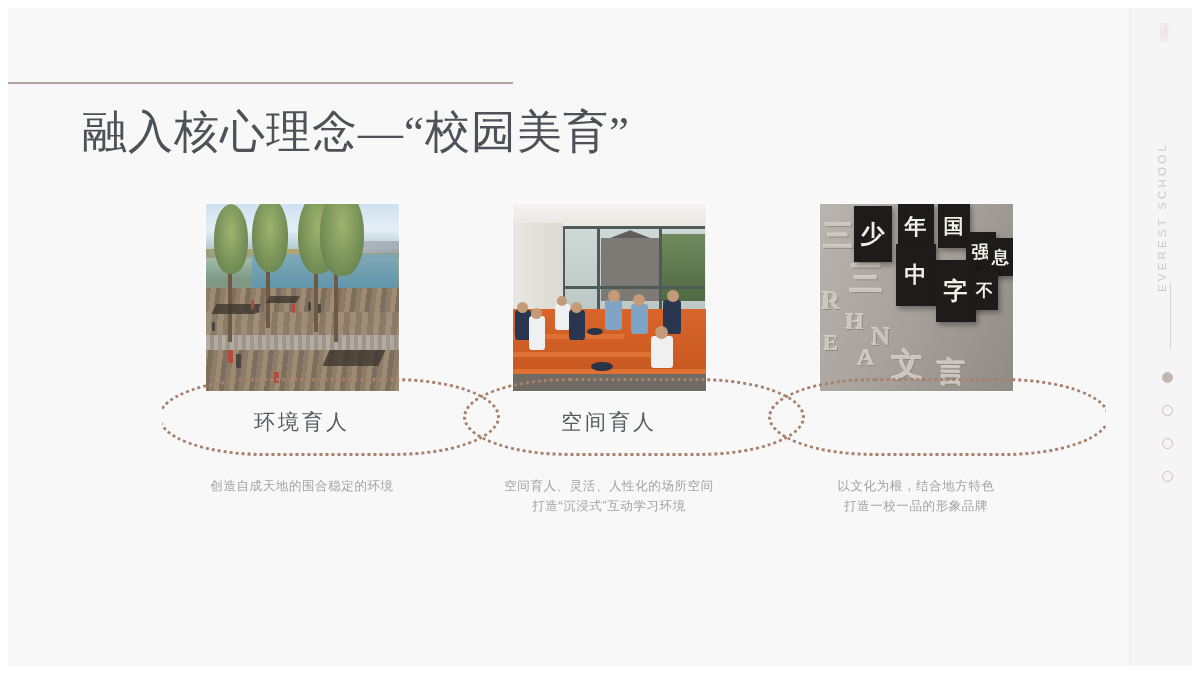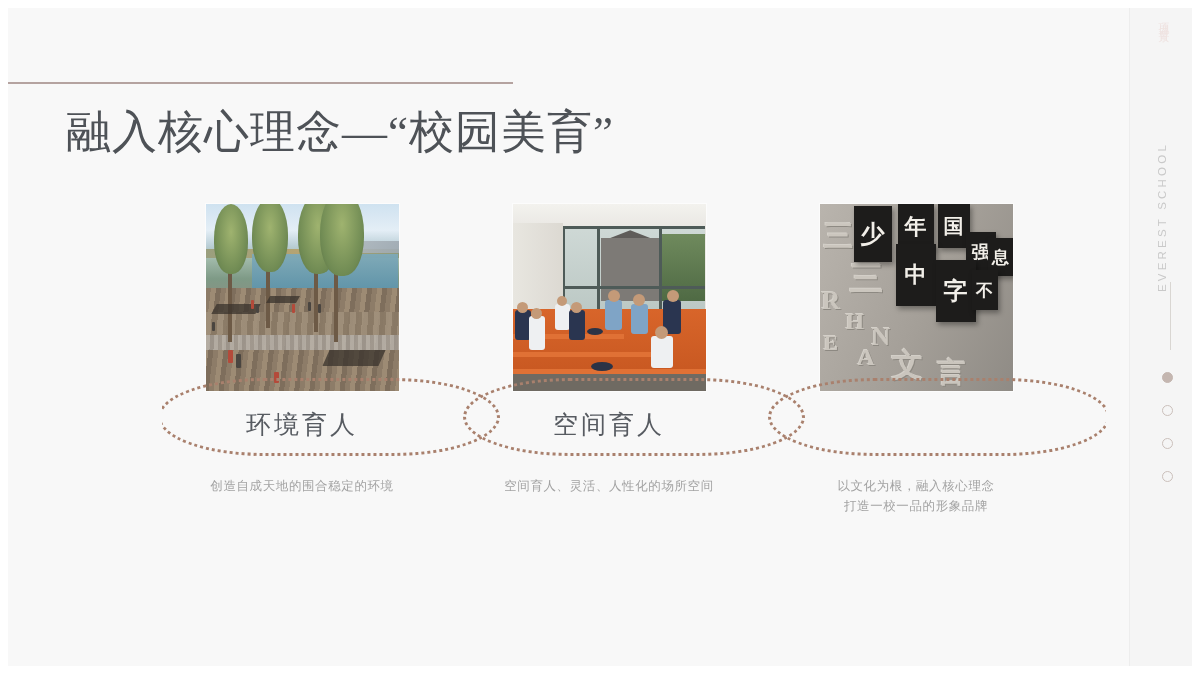--- a/index.html
+++ b/index.html
@@ -17,21 +17,21 @@
   }
 
   
   .top-rule{
     position:absolute;left:-8px;top:74px;width:513px;height:2px;
     background:#b5a3a0;
   }
 
   
   .title{
-    position:absolute;left:58px;top:96px;
+    position:absolute;left:74px;top:96px;
     font-family:"Liberation Serif","DejaVu Serif",serif;
     font-size:45px;line-height:1.25;
     color:#4e5257;letter-spacing:1px;
     white-space:nowrap;
   }
 
   
   .cols{position:absolute;left:0;top:0;width:1130px;height:674px;}
   .col{position:absolute;top:196px;width:236px;text-align:center;}
   .col.c1{left:176px;}
@@ -114,21 +114,21 @@
   }
   .cap.k1{left:150px;}
   .cap.k2{left:455px;}
   .cap.k3{left:760px;}
   .cap-mask-l{position:absolute;left:130px;top:-6px;width:24px;height:96px;background:#f8f8f8;}
   .cap-mask-r{position:absolute;left:1098px;top:-6px;width:34px;height:96px;background:#f8f8f8;}
 
   .heading{
     position:absolute;top:400px;width:236px;text-align:center;
     font-family:"Liberation Serif","DejaVu Serif",serif;
-    font-size:25px;color:#575b61;letter-spacing:3px;
+    font-size:21px;color:#575b61;letter-spacing:3px;
   }
   .heading.h1{left:176px;}
   .heading.h2{left:483px;}
   .heading.h3{left:790px;}
 
   .caption{
     position:absolute;top:468px;width:300px;margin-left:-32px;
     text-align:center;font-size:12.5px;line-height:1.62;
     color:#a3a3a3;letter-spacing:.6px;
   }
@@ -287,23 +287,24 @@
   </div>
 
   <div class="heading h1">环境育人</div>
   <div class="heading h2">空间育人</div>
 
   <div class="caption f1">
     <div>创造自成天地的围合稳定的环境</div>
   </div>
   <div class="caption f2">
     <div>空间育人、灵活、人性化的场所空间</div>
+    <div>打造“沉浸式”互动学习环境</div>
   </div>
   <div class="caption f3">
-    <div>以文化为根，融入核心理念</div>
+    <div>以文化为根，结合地方特色</div>
     <div>打造一校一品的形象品牌</div>
   </div>
 
   <div class="rail">
     <div class="rail-tag">项目背景</div>
     <div class="rail-brand">EVEREST SCHOOL</div>
     <div class="rail-line"></div>
     <div class="dots">
       <div class="dot on"></div>
       <div class="dot"></div>

